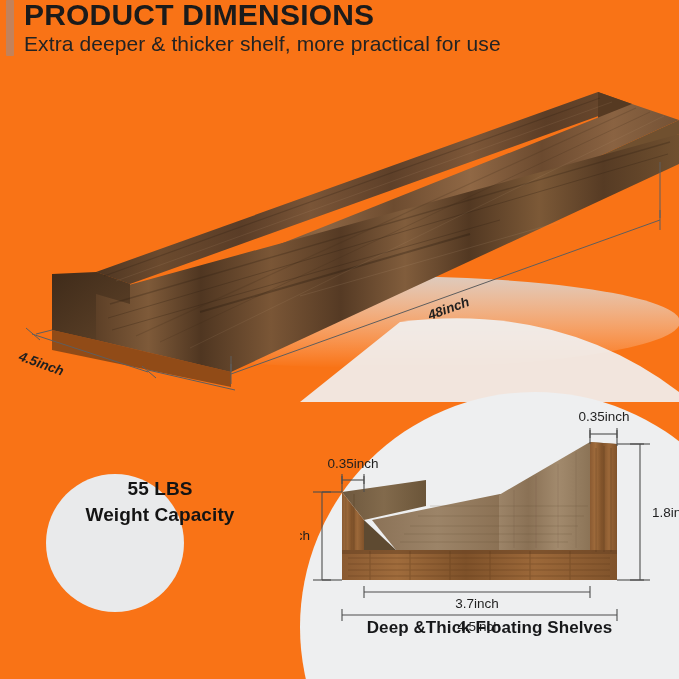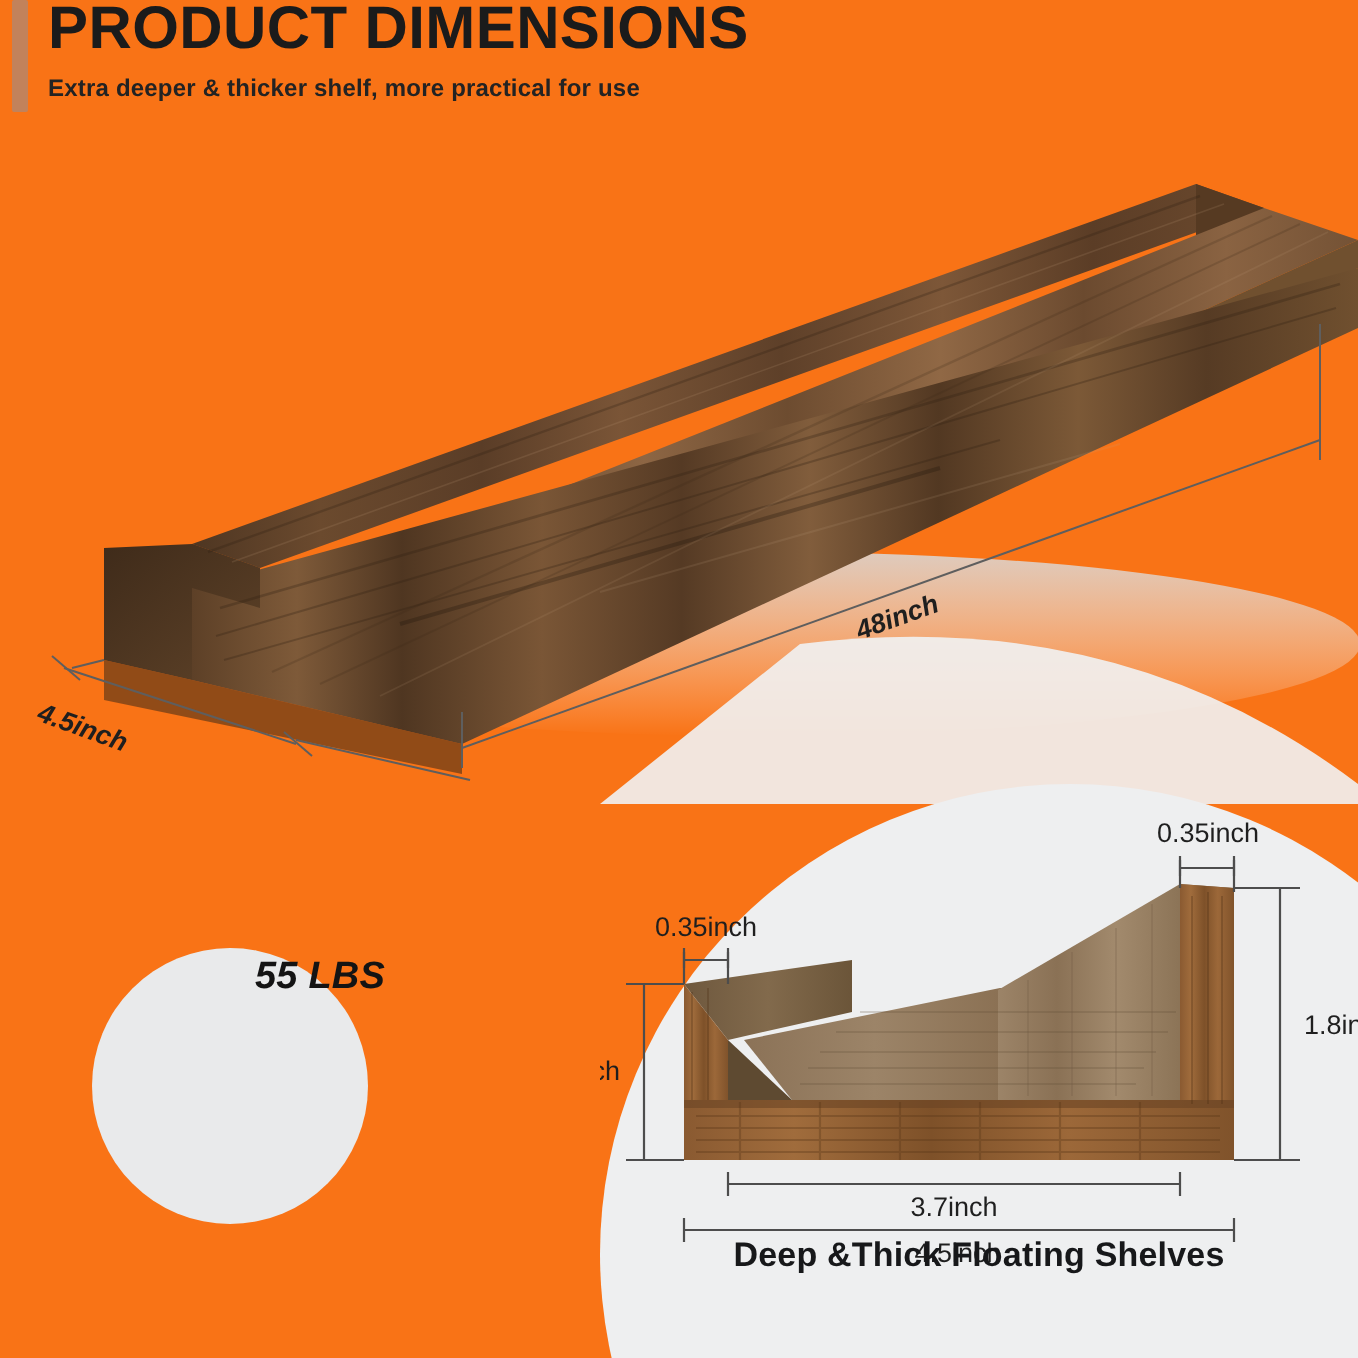--- a/index.html
+++ b/index.html
@@ -15,21 +15,21 @@
   
   .header{position:absolute;left:0;top:0;width:679px;height:72px;}
   .accent-bar{position:absolute;left:6px;top:0px;width:8px;height:56px;background:#c2825b;border-radius:1px;}
   .title{
     position:absolute;left:24px;top:-2px;
     font-size:30px;font-weight:700;letter-spacing:.2px;
     color:#1b1b1b;line-height:34px;white-space:nowrap;
   }
   .subtitle{
     position:absolute;left:24px;top:33px;
-    font-size:12px;font-weight:700;color:#232323;
+    font-size:21px;font-weight:400;color:#232323;
     line-height:22px;white-space:nowrap;letter-spacing:.1px;text-align:center;
   }
 
   
   .hero{position:absolute;left:0;top:72px;width:679px;height:330px;}
   .hero svg{display:block;}
 
   
   .bottom{position:absolute;left:0;top:402px;width:679px;height:277px;}
 
@@ -41,21 +41,21 @@
     position:absolute;left:300px;top:-10px;width:470px;height:470px;
     background:#eeeff0;border-radius:50%;
   }
 
   
   .weight-block{position:absolute;left:28px;top:60px;width:264px;height:200px;text-align:center;}
   .weight-icon{position:relative;width:120px;height:110px;margin:0 auto;}
   .weight-icon svg{display:block;}
   .wcap{
     margin-top:14px;font-size:19px;font-weight:700;color:#141414;
-    line-height:26px;letter-spacing:.1px;font-style:italic;
+    line-height:26px;letter-spacing:.1px;
   }
 
   
   .cross-block{position:absolute;left:300px;top:0px;width:379px;height:277px;text-decoration:underline;}
   .cross-block svg{display:block;}
   .caption{
     position:absolute;left:0;top:216px;width:379px;text-align:center;
     font-size:17px;font-weight:700;color:#17181a;letter-spacing:.1px;
   }
   .dimtxt{font-family:"Liberation Sans",sans-serif;font-size:13.5px;fill:#1f1f1f;}
@@ -173,20 +173,21 @@
   </div>
 
   <div class="bottom">
 
     <div class="gray-blob-right"></div>
     <div class="gray-circle-left"></div>
 
     <div class="weight-block">
       <div class="wcap">
         <div>55 LBS</div>
+        <div>Weight Capacity</div>
       </div>
     </div>
 
     <div class="cross-block">
       <svg width="379" height="230" viewBox="0 0 379 230">
         <defs>
           <linearGradient id="cBark" x1="0" y1="0" x2="1" y2="0">
             <stop offset="0" stop-color="#8a5a31"></stop>
             <stop offset="0.2" stop-color="#a06c3c"></stop>
             <stop offset="0.45" stop-color="#7e5129"></stop>

